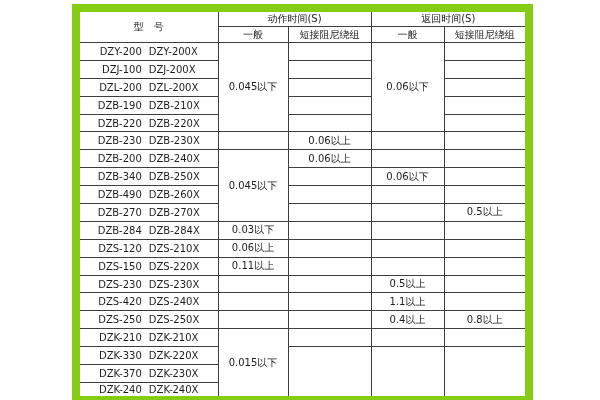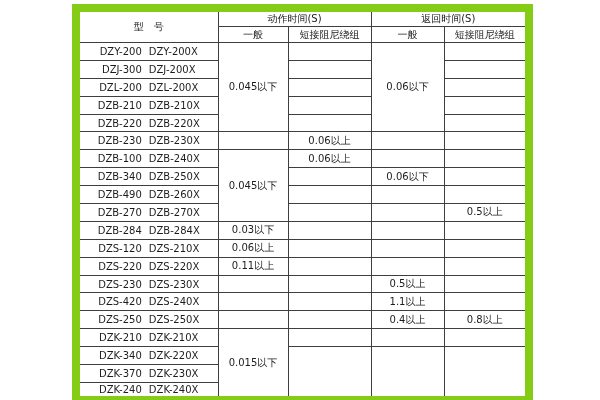--- a/index.html
+++ b/index.html
@@ -77,21 +77,21 @@
           </td>
     <td rowspan="5">0.045以下</td>
     <td></td>
     <td rowspan="5">0.06以下</td>
     <td></td>
   </tr>
 
   <tr class="drow">
     <td>
             <div class="mcell">
-              <span>DZJ-300</span>
+              <span>DZJ-100</span>
               <span>DZJ-200X</span>
             </div>
           </td>
     <td></td>
     <td></td>
   </tr>
 
   <tr class="drow">
     <td>
             <div class="mcell">
@@ -99,21 +99,21 @@
               <span>DZL-200X</span>
             </div>
           </td>
     <td></td>
     <td></td>
   </tr>
 
   <tr class="drow">
     <td>
             <div class="mcell">
-              <span>DZB-210</span>
+              <span>DZB-190</span>
               <span>DZB-210X</span>
             </div>
           </td>
     <td></td>
     <td></td>
   </tr>
 
   <tr class="drow">
     <td>
             <div class="mcell">
@@ -134,21 +134,21 @@
           </td>
     <td></td>
     <td>0.06以上</td>
     <td></td>
     <td></td>
   </tr>
 
   <tr class="drow">
     <td>
             <div class="mcell">
-              <span>DZB-100</span>
+              <span>DZB-200</span>
               <span>DZB-240X</span>
             </div>
           </td>
     <td rowspan="4">0.045以下</td>
     <td>0.06以上</td>
     <td></td>
     <td></td>
   </tr>
 
   <tr class="drow">
@@ -209,21 +209,21 @@
           </td>
     <td>0.06以上</td>
     <td></td>
     <td></td>
     <td></td>
   </tr>
 
   <tr class="drow">
     <td>
             <div class="mcell">
-              <span>DZS-220</span>
+              <span>DZS-150</span>
               <span>DZS-220X</span>
             </div>
           </td>
     <td>0.11以上</td>
     <td></td>
     <td></td>
     <td></td>
   </tr>
 
   <tr class="drow">
@@ -274,21 +274,21 @@
           </td>
     <td rowspan="4">0.015以下</td>
     <td></td>
     <td></td>
     <td></td>
   </tr>
 
   <tr class="drow">
     <td>
             <div class="mcell">
-              <span>DZK-340</span>
+              <span>DZK-330</span>
               <span>DZK-220X</span>
             </div>
           </td>
     <td rowspan="3"></td>
     <td rowspan="3"></td>
     <td rowspan="3"></td>
   </tr>
 
   <tr class="drow">
     <td>

